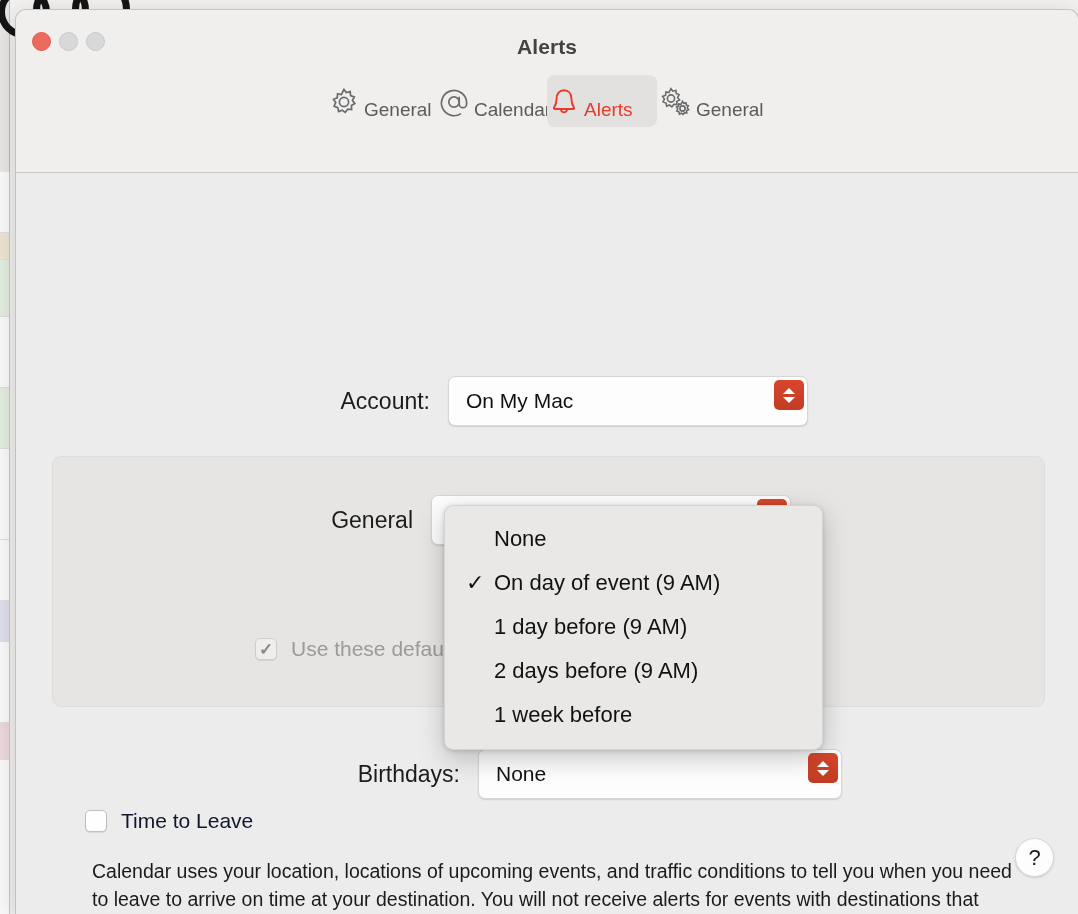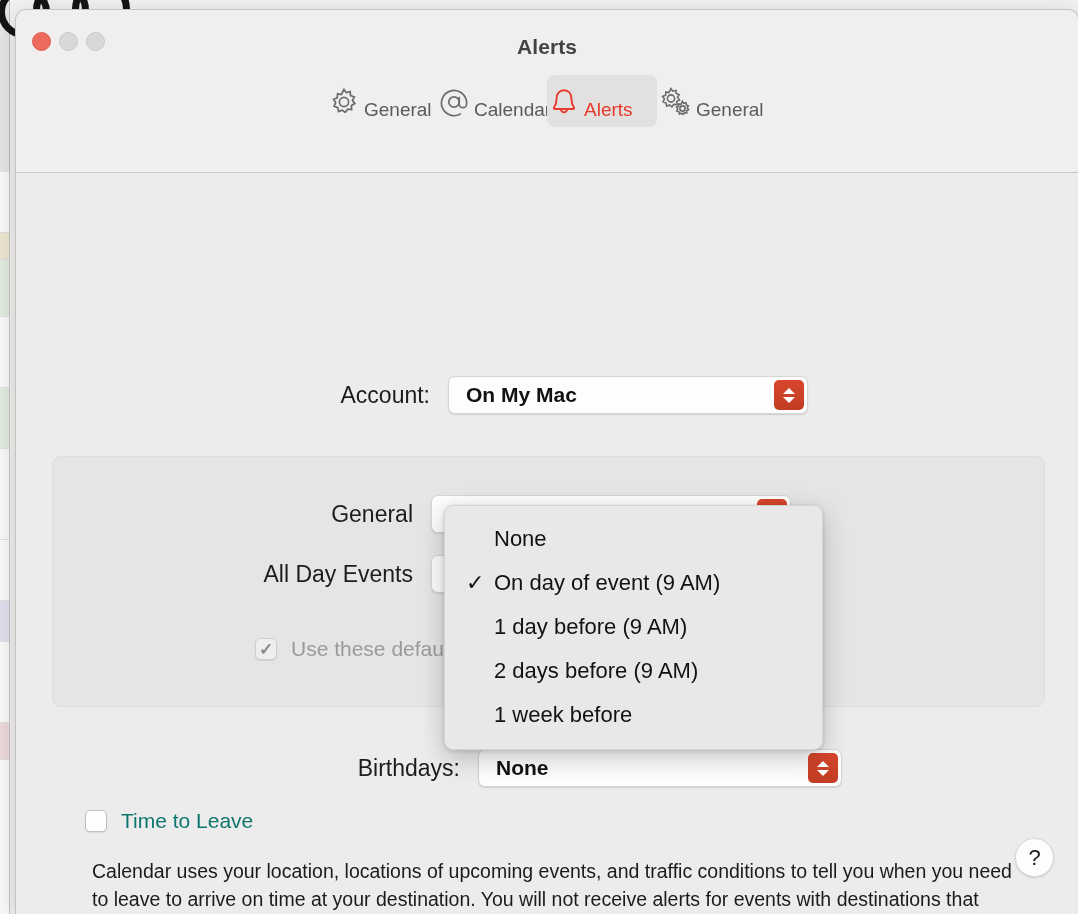--- a/index.html
+++ b/index.html
@@ -147,29 +147,28 @@
   }
   .field-label {
     font-size: 23px;
     color: #1c1c1c;
     text-align: right;
   }
 
   
   .popup {
     position: relative;
-    height: 38px;
+    height: 50px;
     background: #fdfdfd;
     border-radius: 7px;
     border: 1px solid #d6d5d4;
     box-shadow: 0 1px 1.5px rgba(0,0,0,0.12);
     display: flex;
     align-items: center;
     box-sizing: border-box;
-    font-weight: bold;
   }
   .popup .popup-value {
     font-size: 21px;
     color: #121212;
     padding-left: 17px;
     white-space: nowrap;
   }
   .popup .stepper {
     position: absolute;
     right: 3px;
@@ -223,21 +222,21 @@
     border-color: #cfcecd;
   }
   .checkbox .mark {
     color: #8a8988;
     font-size: 17px;
     line-height: 1;
     font-weight: bold;
   }
   .cb-label {
     font-size: 21px;
-    color: #0f766e;
+    color: #0f172a;
     margin-left: 14px;
     white-space: nowrap;
   }
   .cb-label.dim { color: #9b9a99; }
 
   .desc {
     position: absolute;
     left: 76px;
     top: 684px;
     width: 925px;
@@ -396,30 +395,20 @@
         <div class="field-label" style="width:360px;">General</div>
         <div class="popup" style="margin-left:18px; width:360px;">
           <span class="popup-value"></span>
           <span class="stepper">
             <span class="chev up"></span>
               <span class="chev down"></span>
           </span>
         </div>
       </div>
 
-      <div class="row" style="left:0px; top:98px; width:100%;">
-        <div class="field-label" style="width:360px;">All Day Events</div>
-        <div class="popup" style="margin-left:18px; width:360px;">
-          <span class="popup-value"></span>
-          <span class="stepper">
-            <span class="chev up"></span>
-              <span class="chev down"></span>
-          </span>
-        </div>
-      </div>
 
       <div class="row" style="left:202px; top:180px;">
         <span class="checkbox checked-dim">
           <span class="mark">✓</span>
         </span>
         <span class="cb-label dim">Use these defaults with Notification Center</span>
       </div>
     </div>
 
     <div class="row" style="left:312px; top:576px;">

